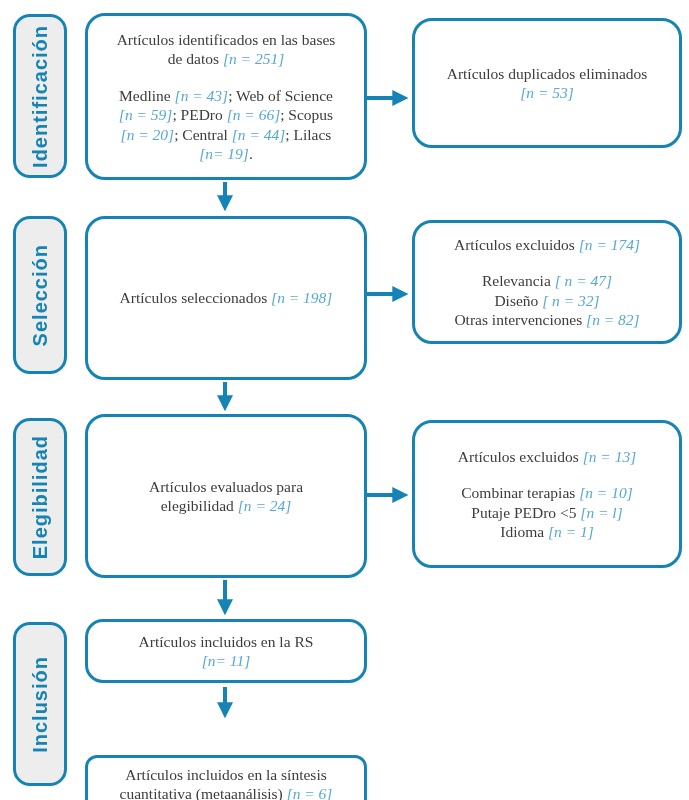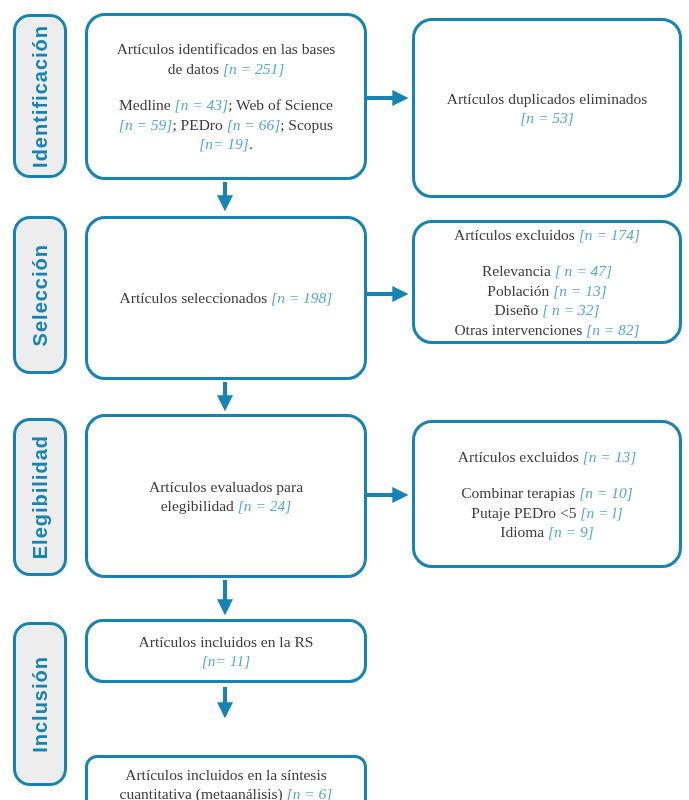--- a/index.html
+++ b/index.html
@@ -106,59 +106,59 @@
     <span>Inclusión</span>
   </div>
 
   <div class="box box-left" style="top:13px;height:167px">
     <div class="content">
         <div class="line"><span>Artículos identificados en las bases</span></div>
         <div class="line"><span>de datos </span><span class="num">[n = 251]</span></div>
         <div class="line blank"></div>
         <div class="line"><span>Medline </span><span class="num">[n = 43]</span><span>; Web of Science</span></div>
         <div class="line"><span class="num">[n = 59]</span><span>; PEDro </span><span class="num">[n = 66]</span><span>; Scopus</span></div>
+        <div class="line"><span class="num">[n = 20]</span><span>; Central </span><span class="num">[n = 44]</span><span>; Lilacs</span></div>
         <div class="line"><span class="num">[n= 19]</span><span>.</span></div>
       </div>
   </div>
-  <div class="box box-right" style="top:18px;height:180px">
+  <div class="box box-right" style="top:18px;height:130px">
     <div class="content">
         <div class="line"><span>Artículos duplicados eliminados</span></div>
         <div class="line"><span class="num">[n = 53]</span></div>
       </div>
   </div>
 
   <div class="box box-left" style="top:216px;height:164px">
     <div class="content">
         <div class="line"><span>Artículos seleccionados </span><span class="num">[n = 198]</span></div>
       </div>
   </div>
   <div class="box box-right" style="top:220px;height:124px">
     <div class="content">
         <div class="line"><span>Artículos excluidos </span><span class="num">[n = 174]</span></div>
         <div class="line blank"></div>
         <div class="line"><span>Relevancia </span><span class="num">[ n = 47]</span></div>
-        <div class="line"><span>Población </span><span class="num">[n = 13]</span></div>
         <div class="line"><span>Diseño </span><span class="num">[ n = 32]</span></div>
         <div class="line"><span>Otras intervenciones </span><span class="num">[n = 82]</span></div>
       </div>
   </div>
 
   <div class="box box-left" style="top:414px;height:164px">
     <div class="content">
         <div class="line"><span>Artículos evaluados para</span></div>
         <div class="line"><span>elegibilidad </span><span class="num">[n = 24]</span></div>
       </div>
   </div>
   <div class="box box-right" style="top:420px;height:148px">
     <div class="content">
         <div class="line"><span>Artículos excluidos </span><span class="num">[n = 13]</span></div>
         <div class="line blank"></div>
         <div class="line"><span>Combinar terapias </span><span class="num">[n = 10]</span></div>
         <div class="line"><span>Putaje PEDro &lt;5 </span><span class="num">[n = l]</span></div>
-        <div class="line"><span>Idioma </span><span class="num">[n = 9]</span></div>
+        <div class="line"><span>Idioma </span><span class="num">[n = 1]</span></div>
       </div>
   </div>
 
   <div class="box box-left" style="top:619px;height:64px;border-radius:18px">
     <div class="content">
         <div class="line"><span>Artículos incluidos en la RS</span></div>
         <div class="line"><span class="num">[n= 11]</span></div>
       </div>
   </div>
   <div class="box box-left" style="top:755px;height:58px;border-radius:12px">

